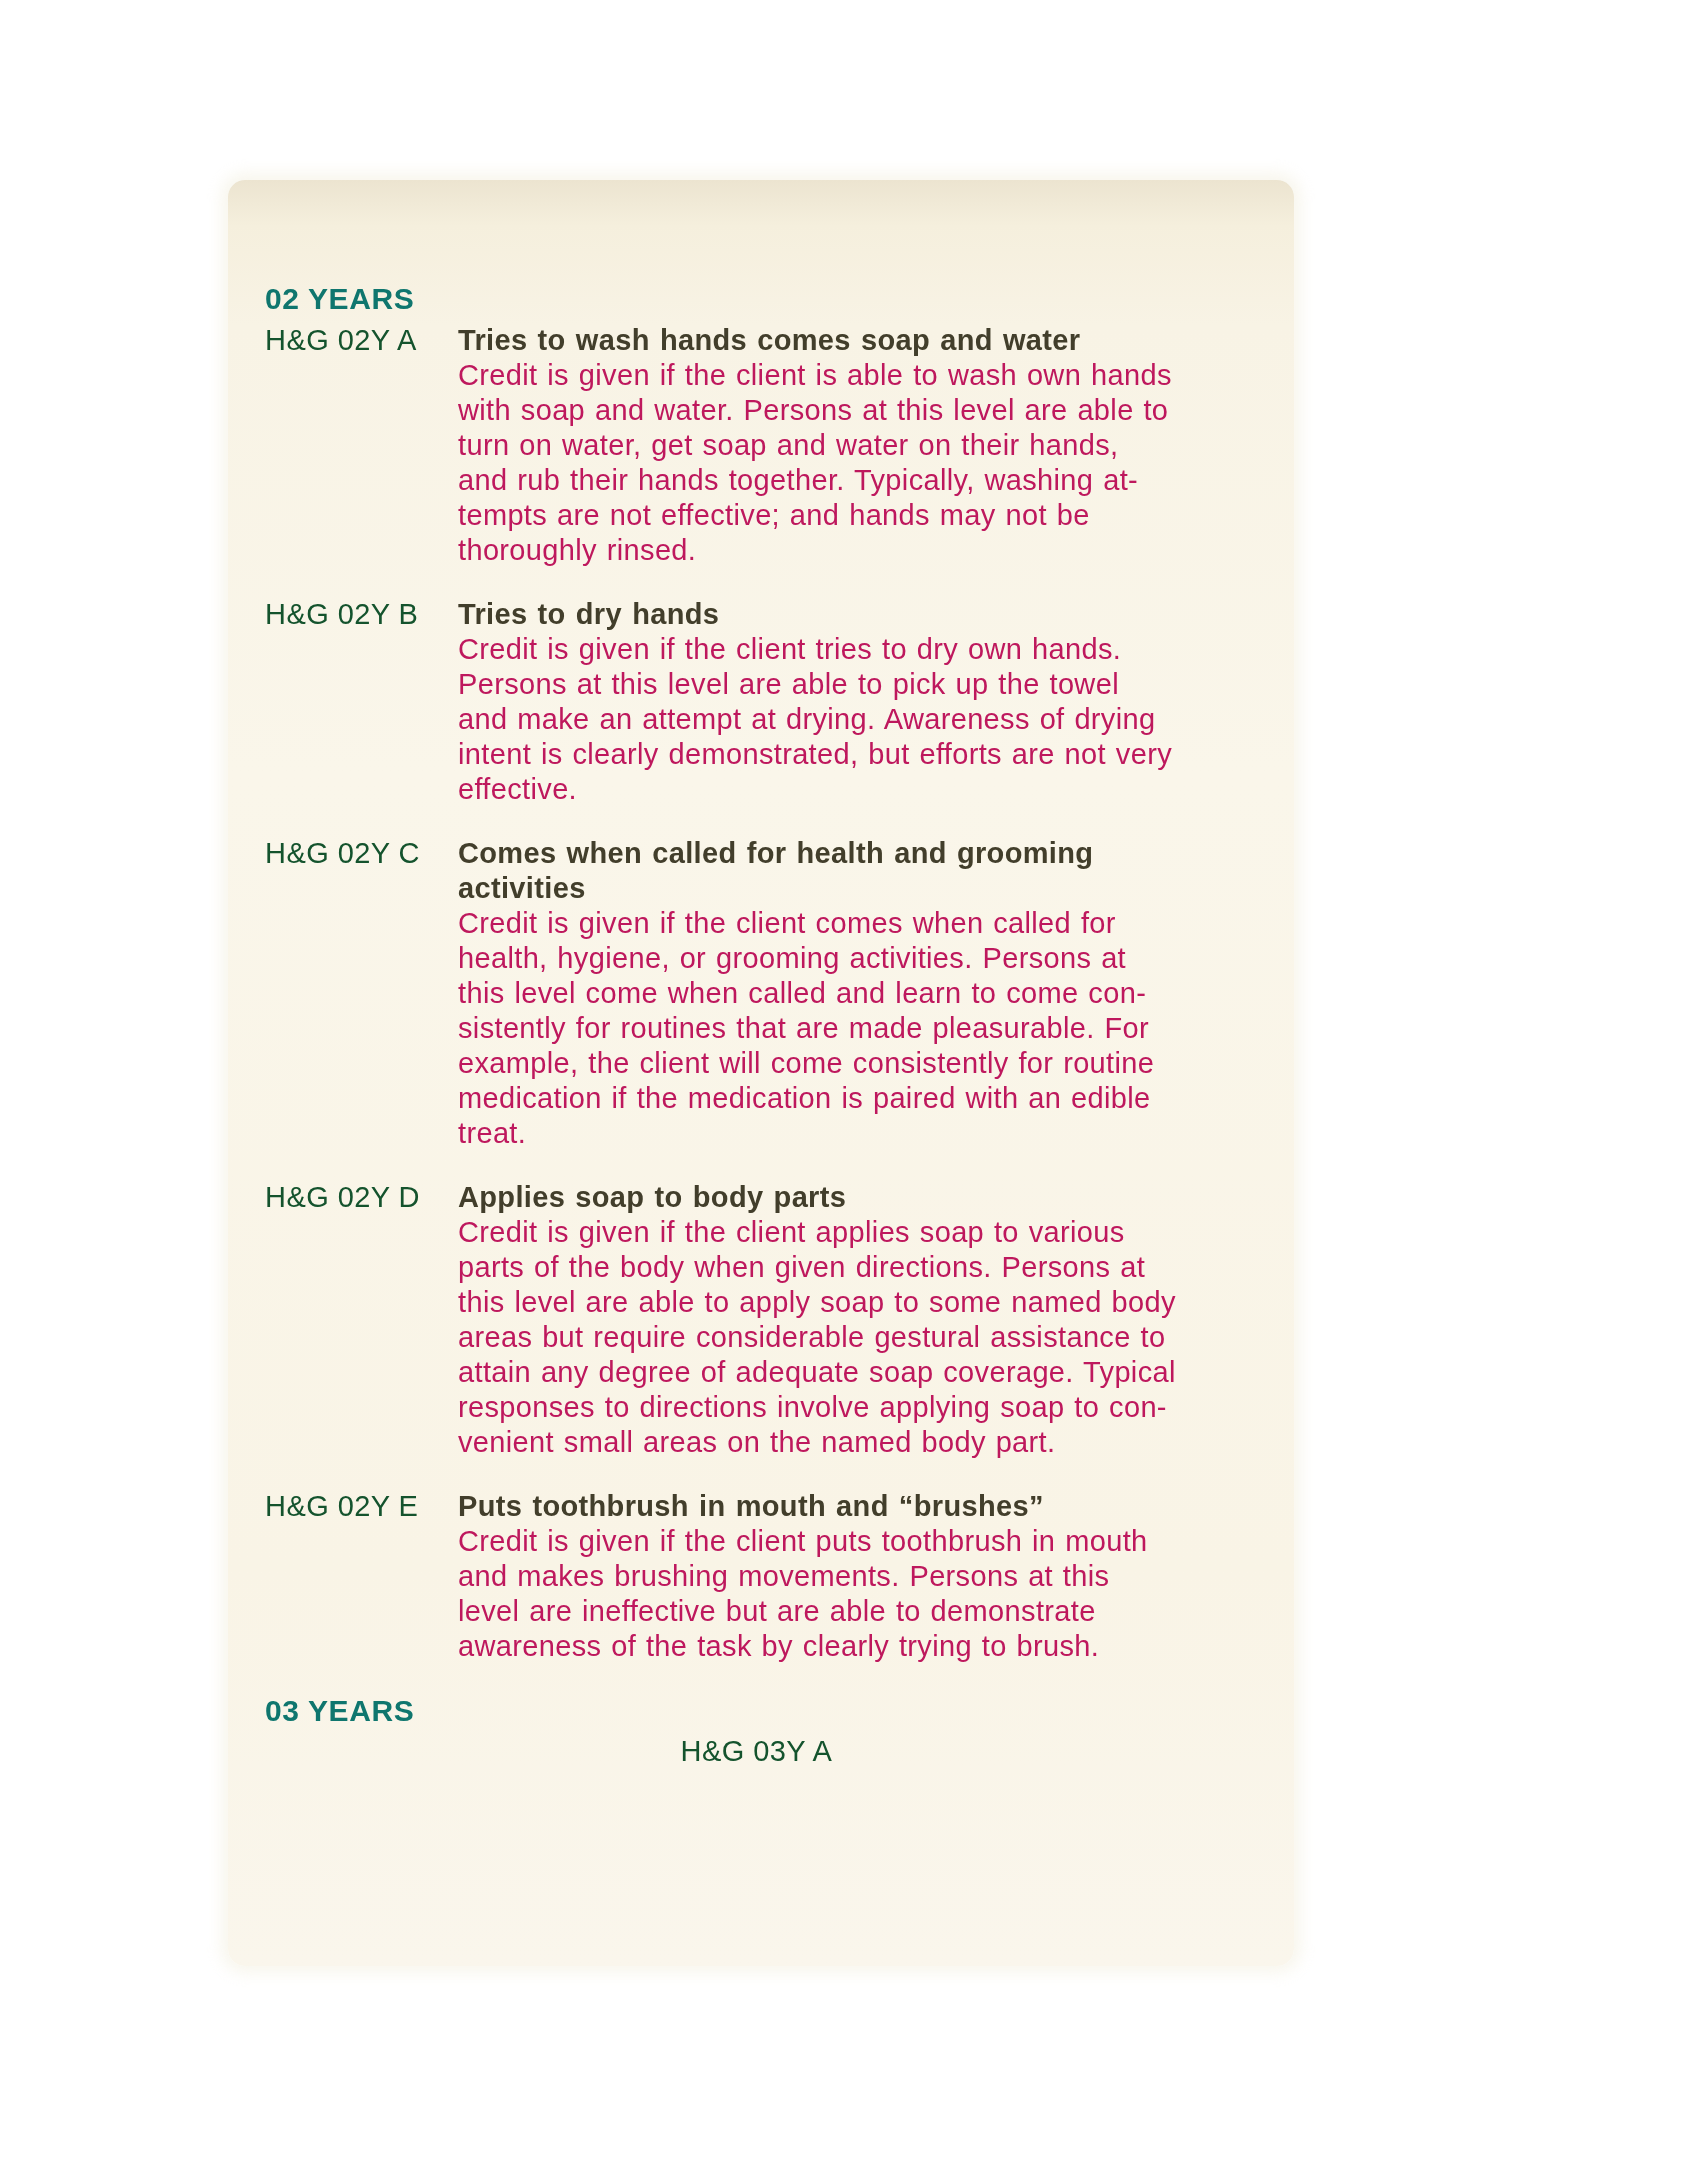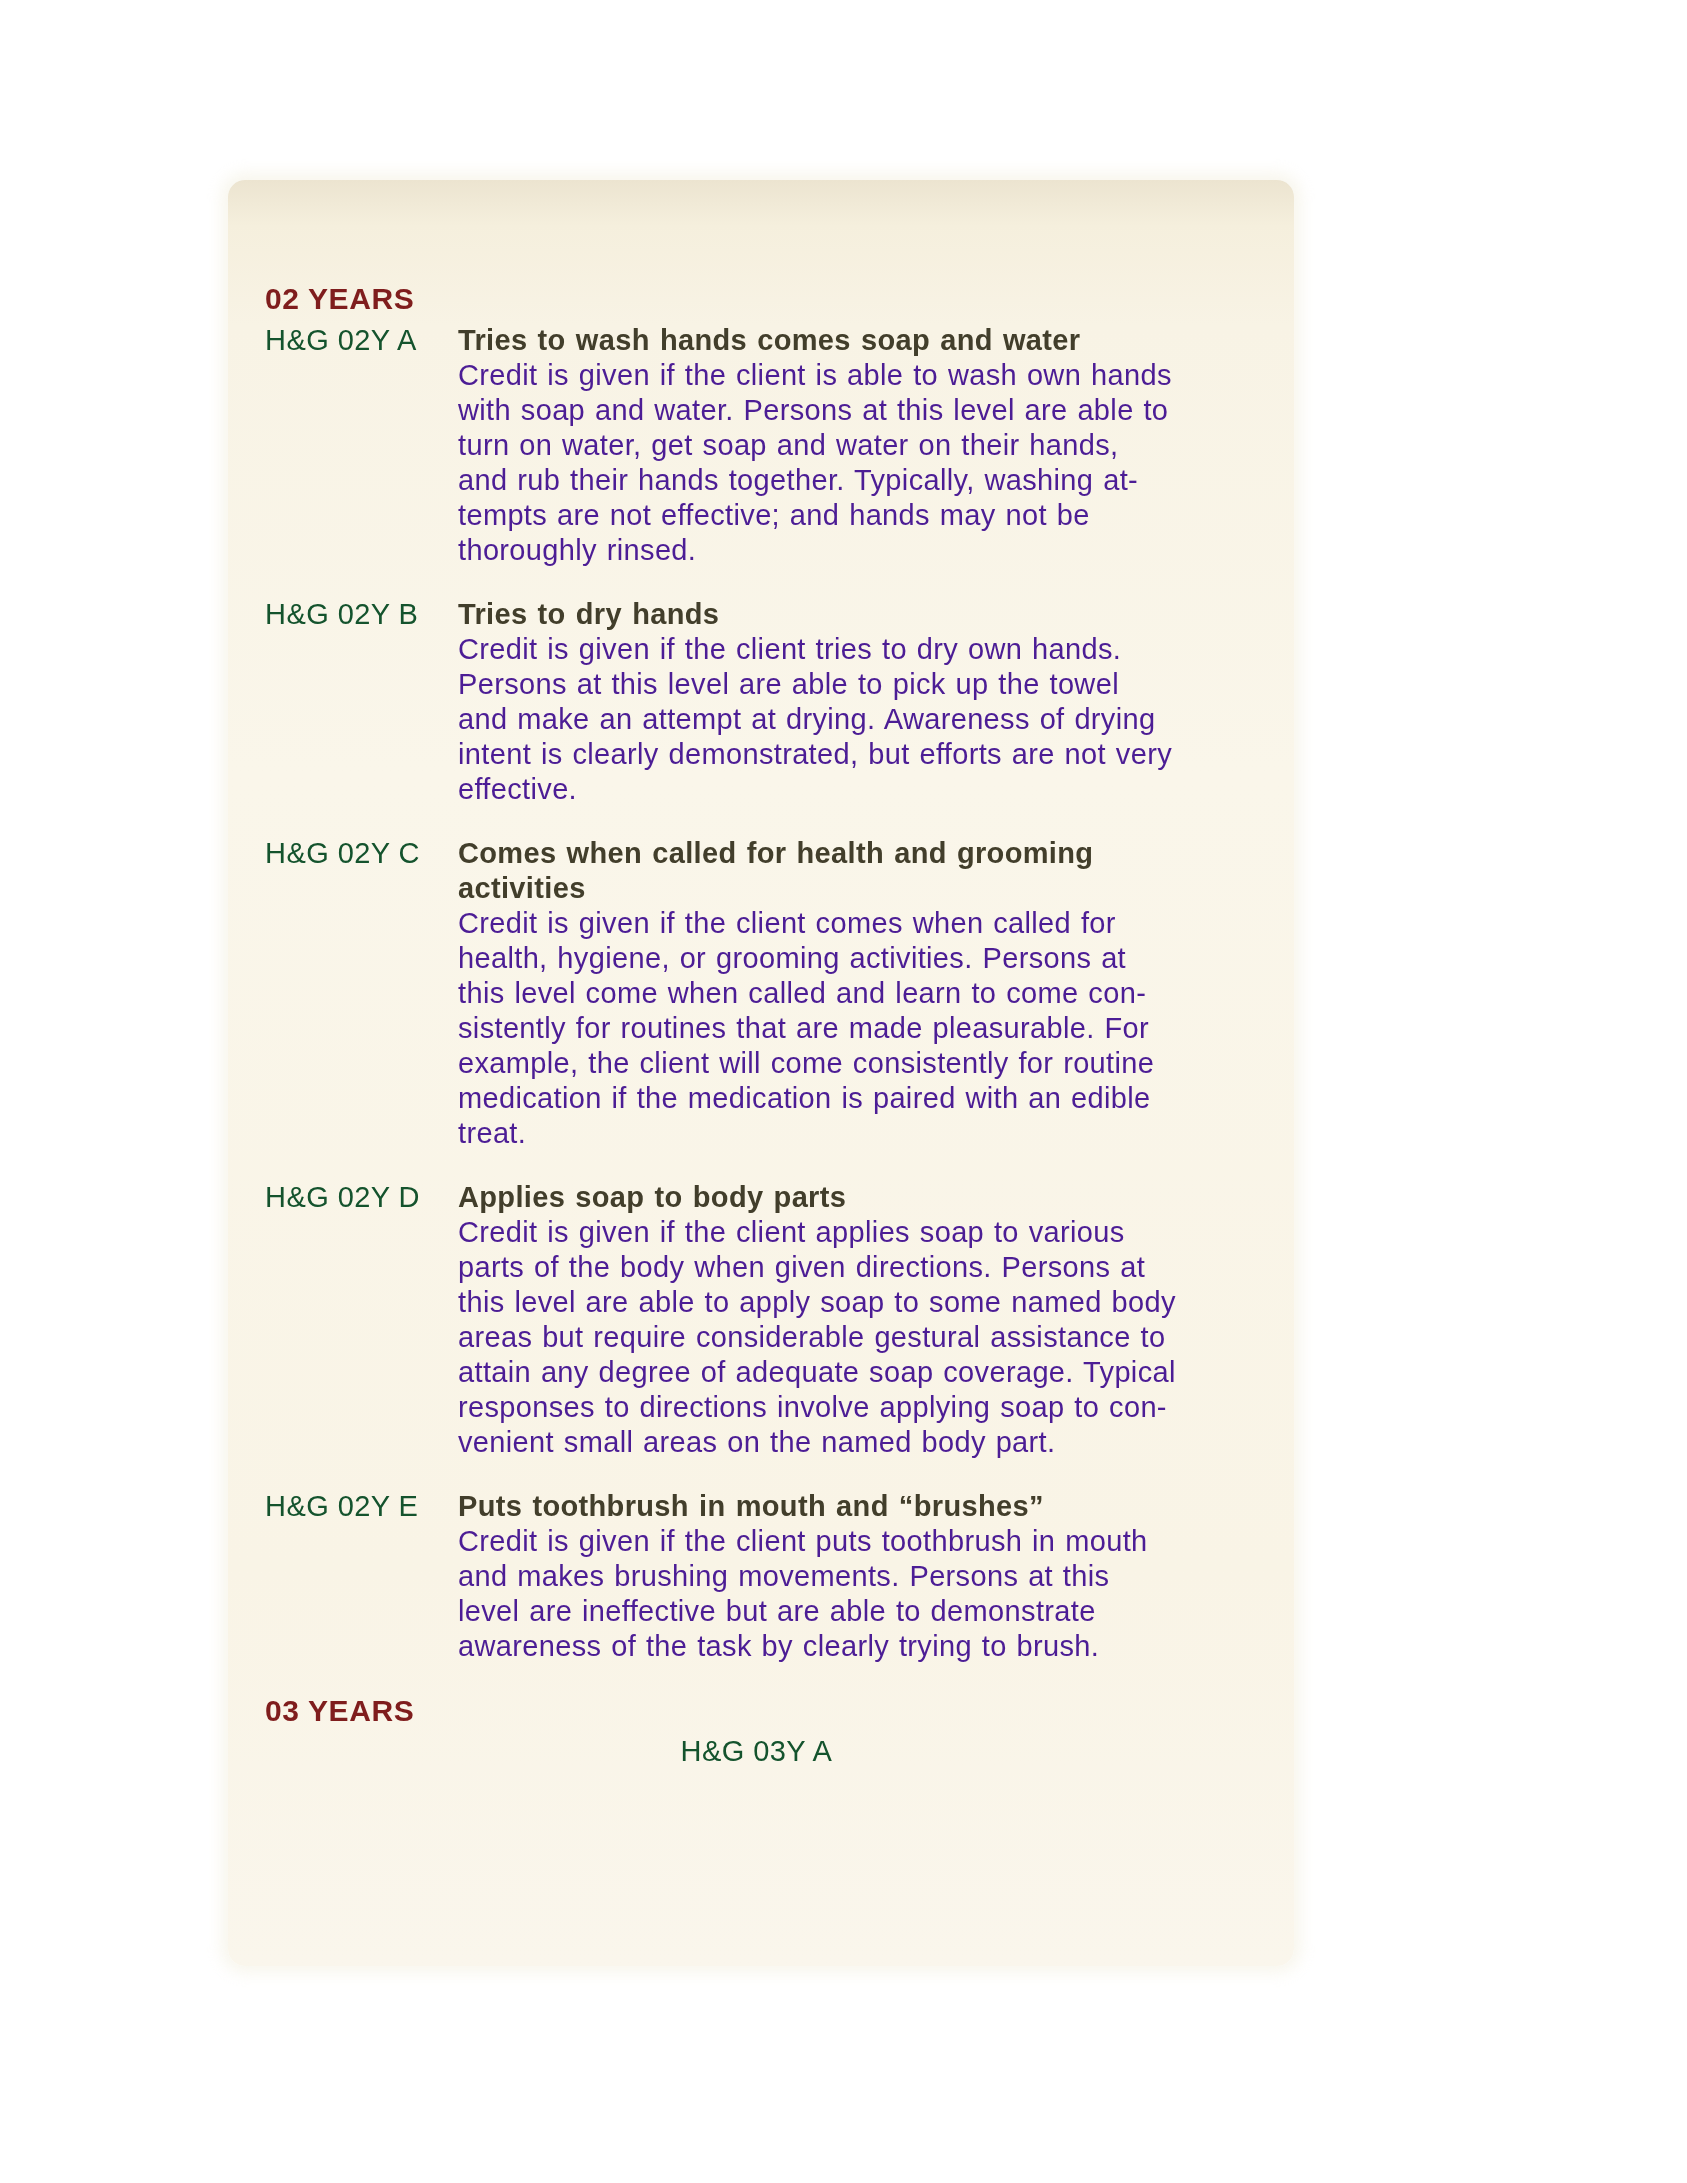--- a/index.html
+++ b/index.html
@@ -34,21 +34,21 @@
     left: 265px;
     top: 281px;
     width: 1024px;
     color: #46422f;
   }
   .section-heading {
     font-size: 30px;
     line-height: 35px;
     font-weight: bold;
     letter-spacing: 0.02em;
-    color: #7f1d1d;
+    color: #0f766e;
     margin: 0 0 6.6px 0;
   }
   .section-gap {
   }
   .item {
     display: flex;
     flex-direction: row;
     align-items: flex-start;
     margin: 0 0 29px 0;
   }
@@ -73,21 +73,21 @@
     letter-spacing: 0.012em;
     word-spacing: 0.06em;
     color: #423e2b;
     white-space: pre-line;
   }
   .item-body {
     font-size: 29px;
     line-height: 35px;
     letter-spacing: 0.012em;
     word-spacing: 0.05em;
-    color: #4c1d95;
+    color: #be185d;
     white-space: pre-line;
   }
 </style>
 </head>
 <body>
 
 <div class="page">
   <div class="scan-area"></div>
 
   <div class="content">

